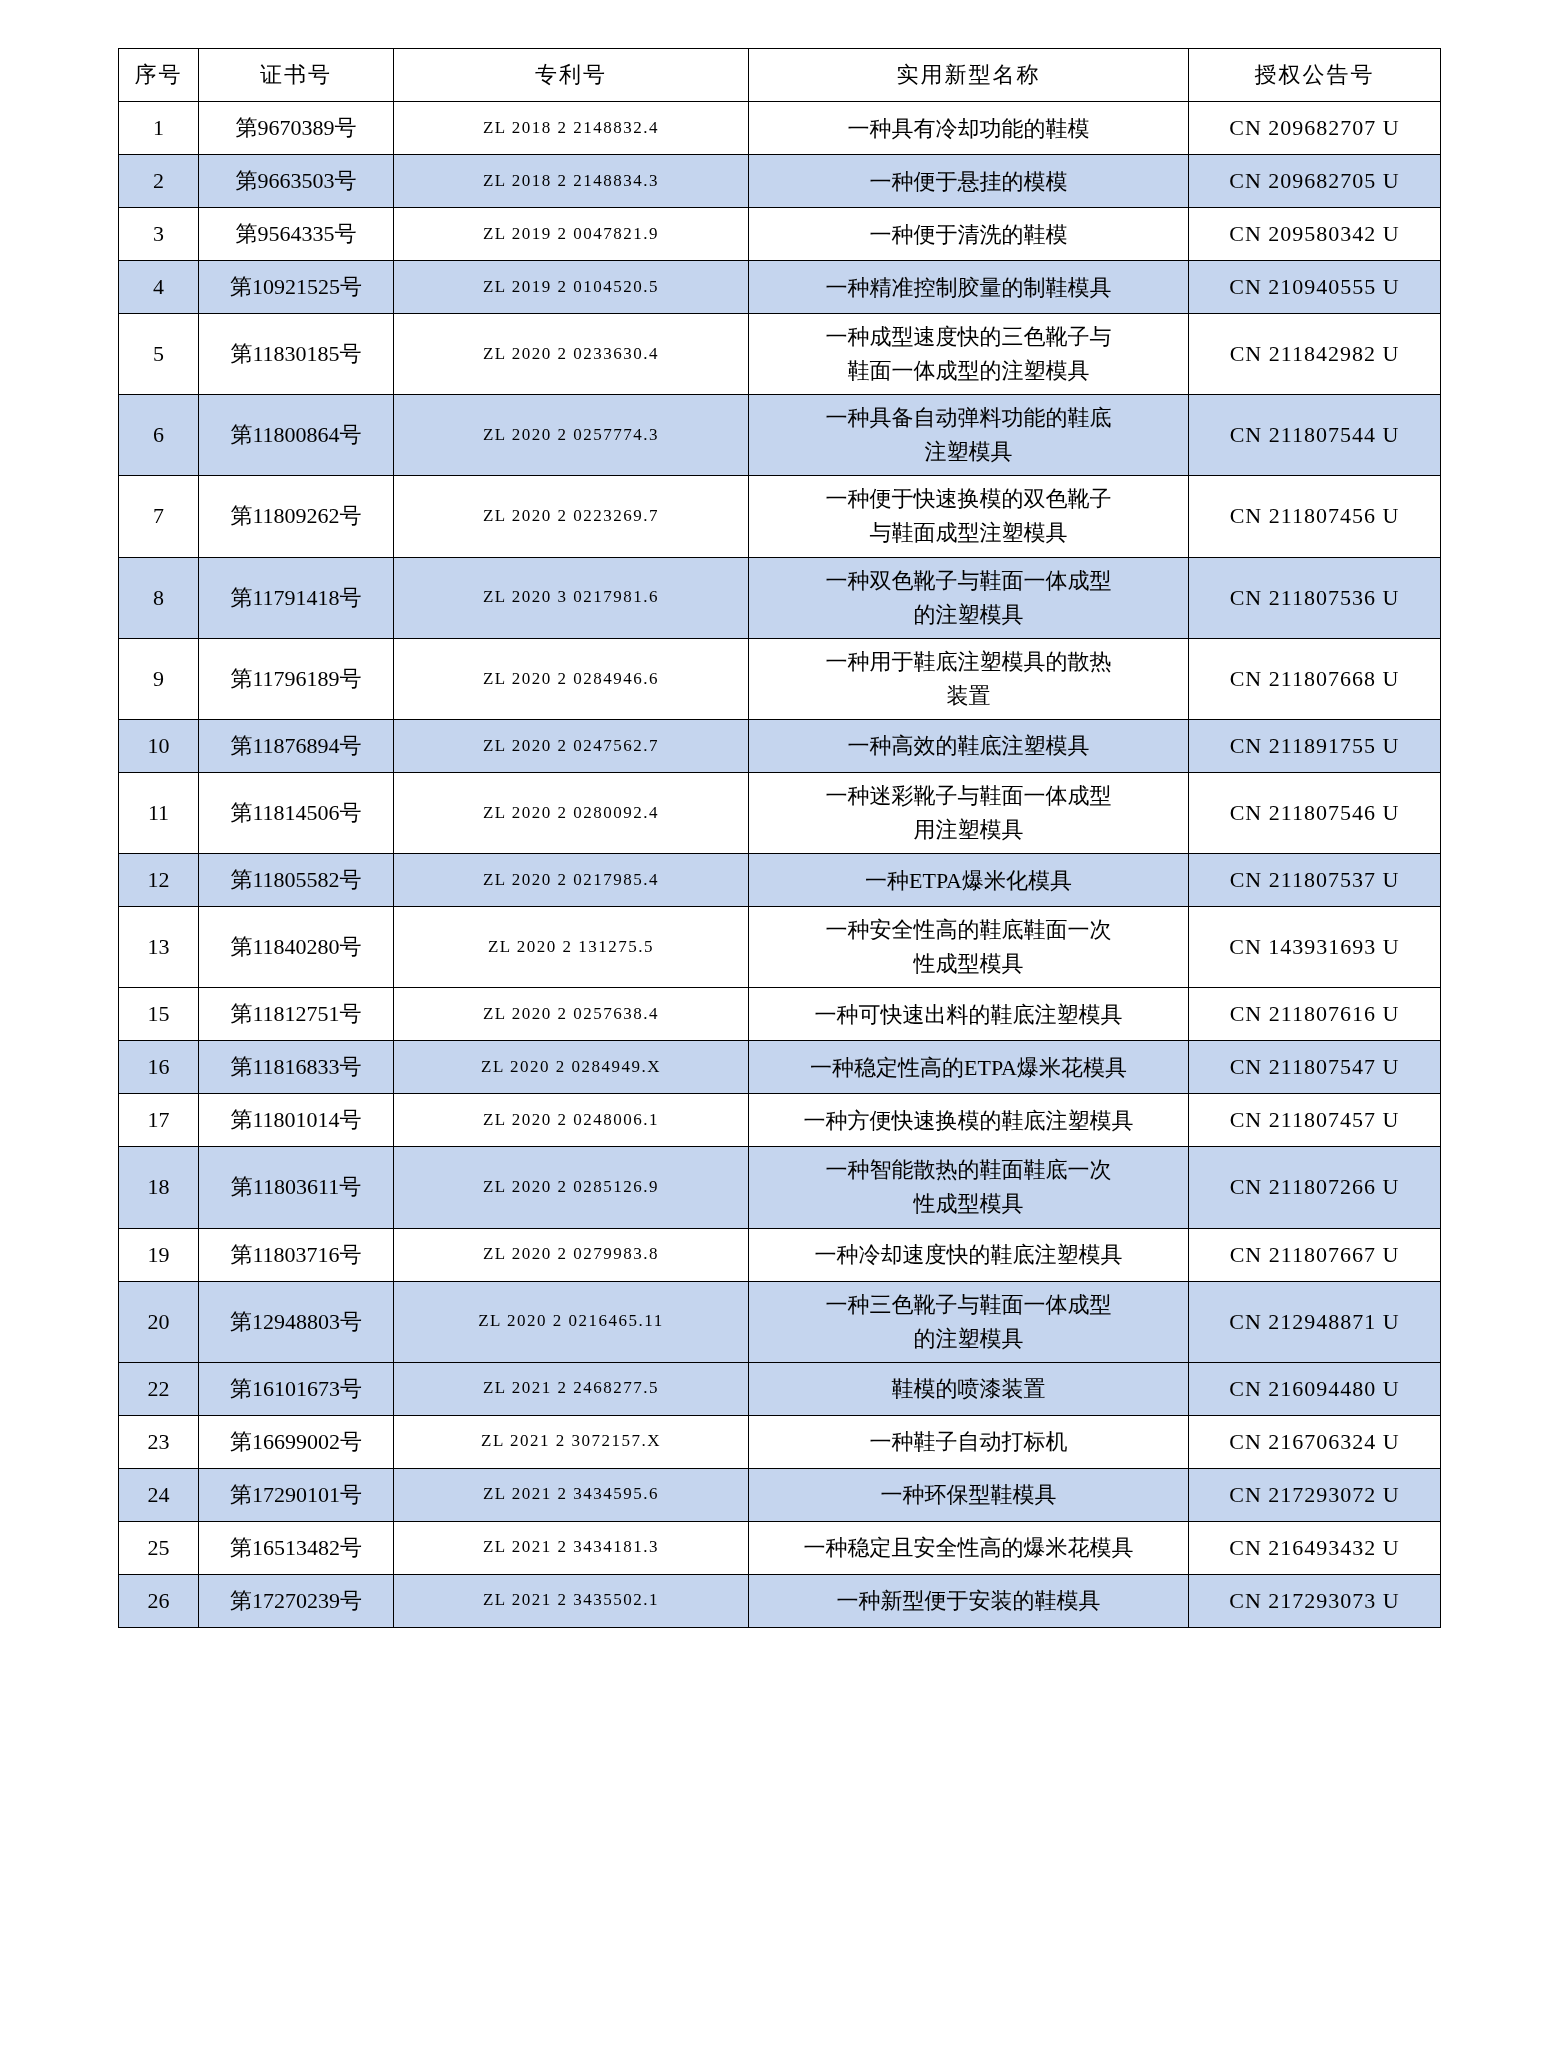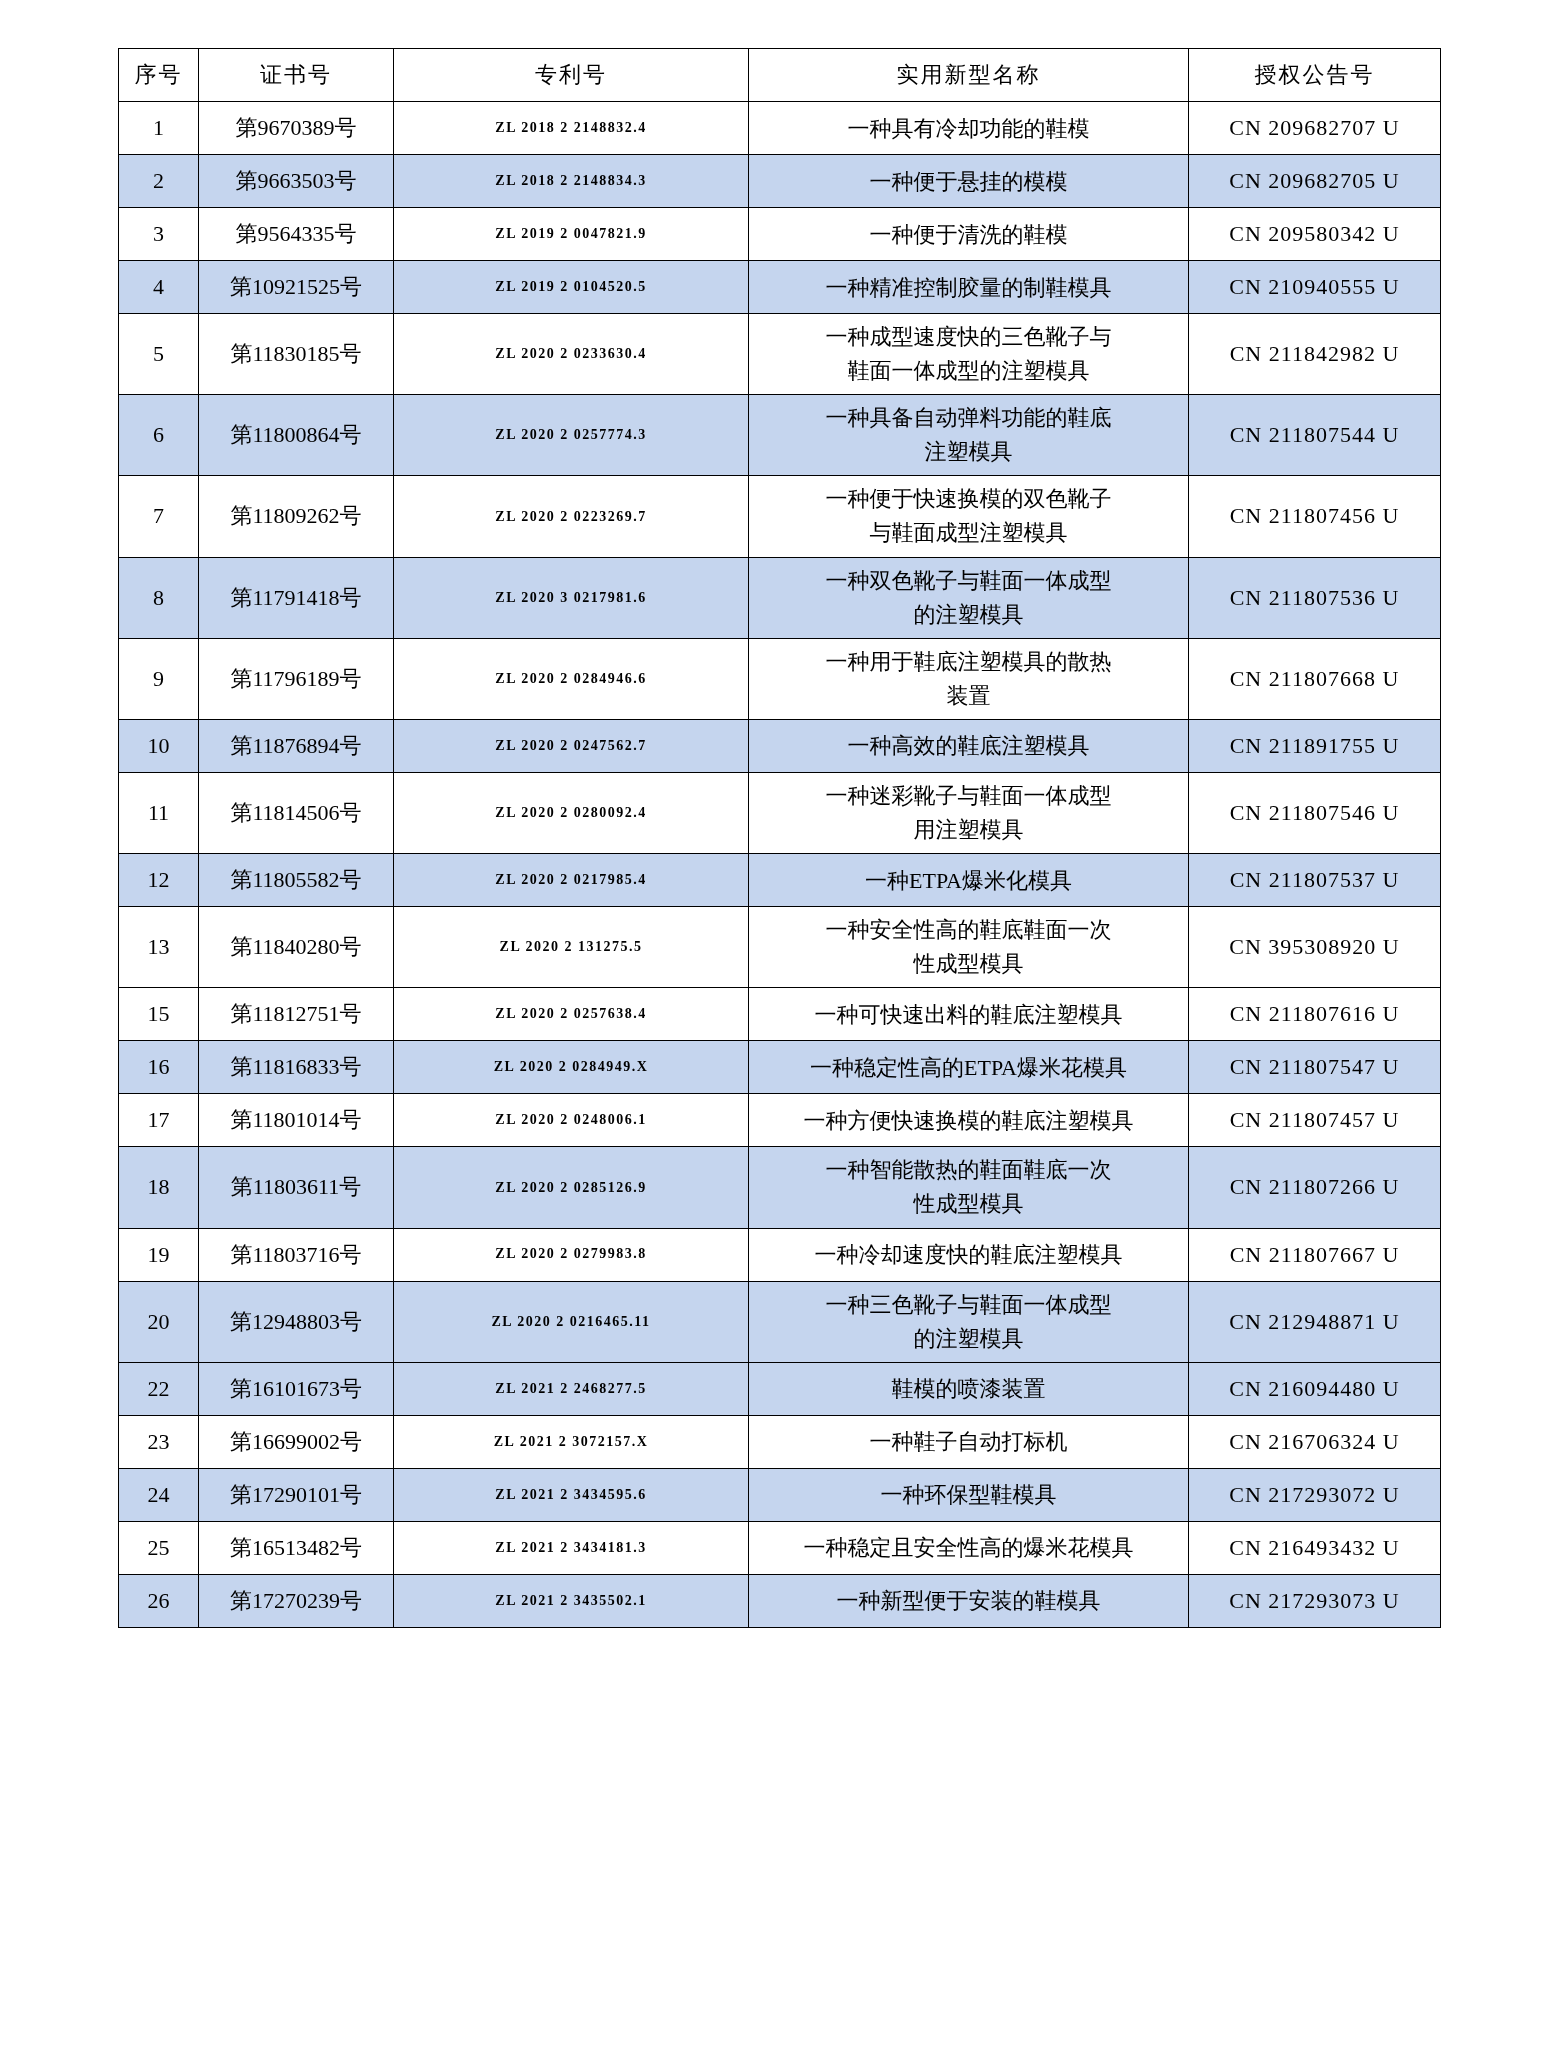--- a/index.html
+++ b/index.html
@@ -71,24 +71,23 @@
     white-space: pre-line;
   }
   .cell-idx {
     font-size: 22px;
   }
   .cell-cert {
     font-size: 22px;
     letter-spacing: 0px;
   }
   .cell-patent {
-    font-size: 14px;
+    font-size: 17px;
     letter-spacing: 1.5px;
     font-family: "Liberation Serif", "DejaVu Serif", serif;
-    font-weight: bold;
   }
   .cell-title {
     font-size: 22px;
     letter-spacing: 0px;
     line-height: 1.5;
   }
   .cell-pub {
     font-size: 22px;
     letter-spacing: 1px;
   }
@@ -337,21 +336,21 @@
               <span class="cell-inner cell-cert">第11840280号</span>
             </td>
             <td>
               <span class="cell-inner cell-patent">ZL 2020 2 131275.5</span>
             </td>
             <td>
               <span class="cell-inner cell-title">一种安全性高的鞋底鞋面一次
 性成型模具</span>
             </td>
             <td>
-              <span class="cell-inner cell-pub">CN 395308920 U</span>
+              <span class="cell-inner cell-pub">CN 143931693 U</span>
             </td>
           </tr>
           <tr class="plain">
             <td>
               <span class="cell-inner cell-idx">15</span>
             </td>
             <td>
               <span class="cell-inner cell-cert">第11812751号</span>
             </td>
             <td>

